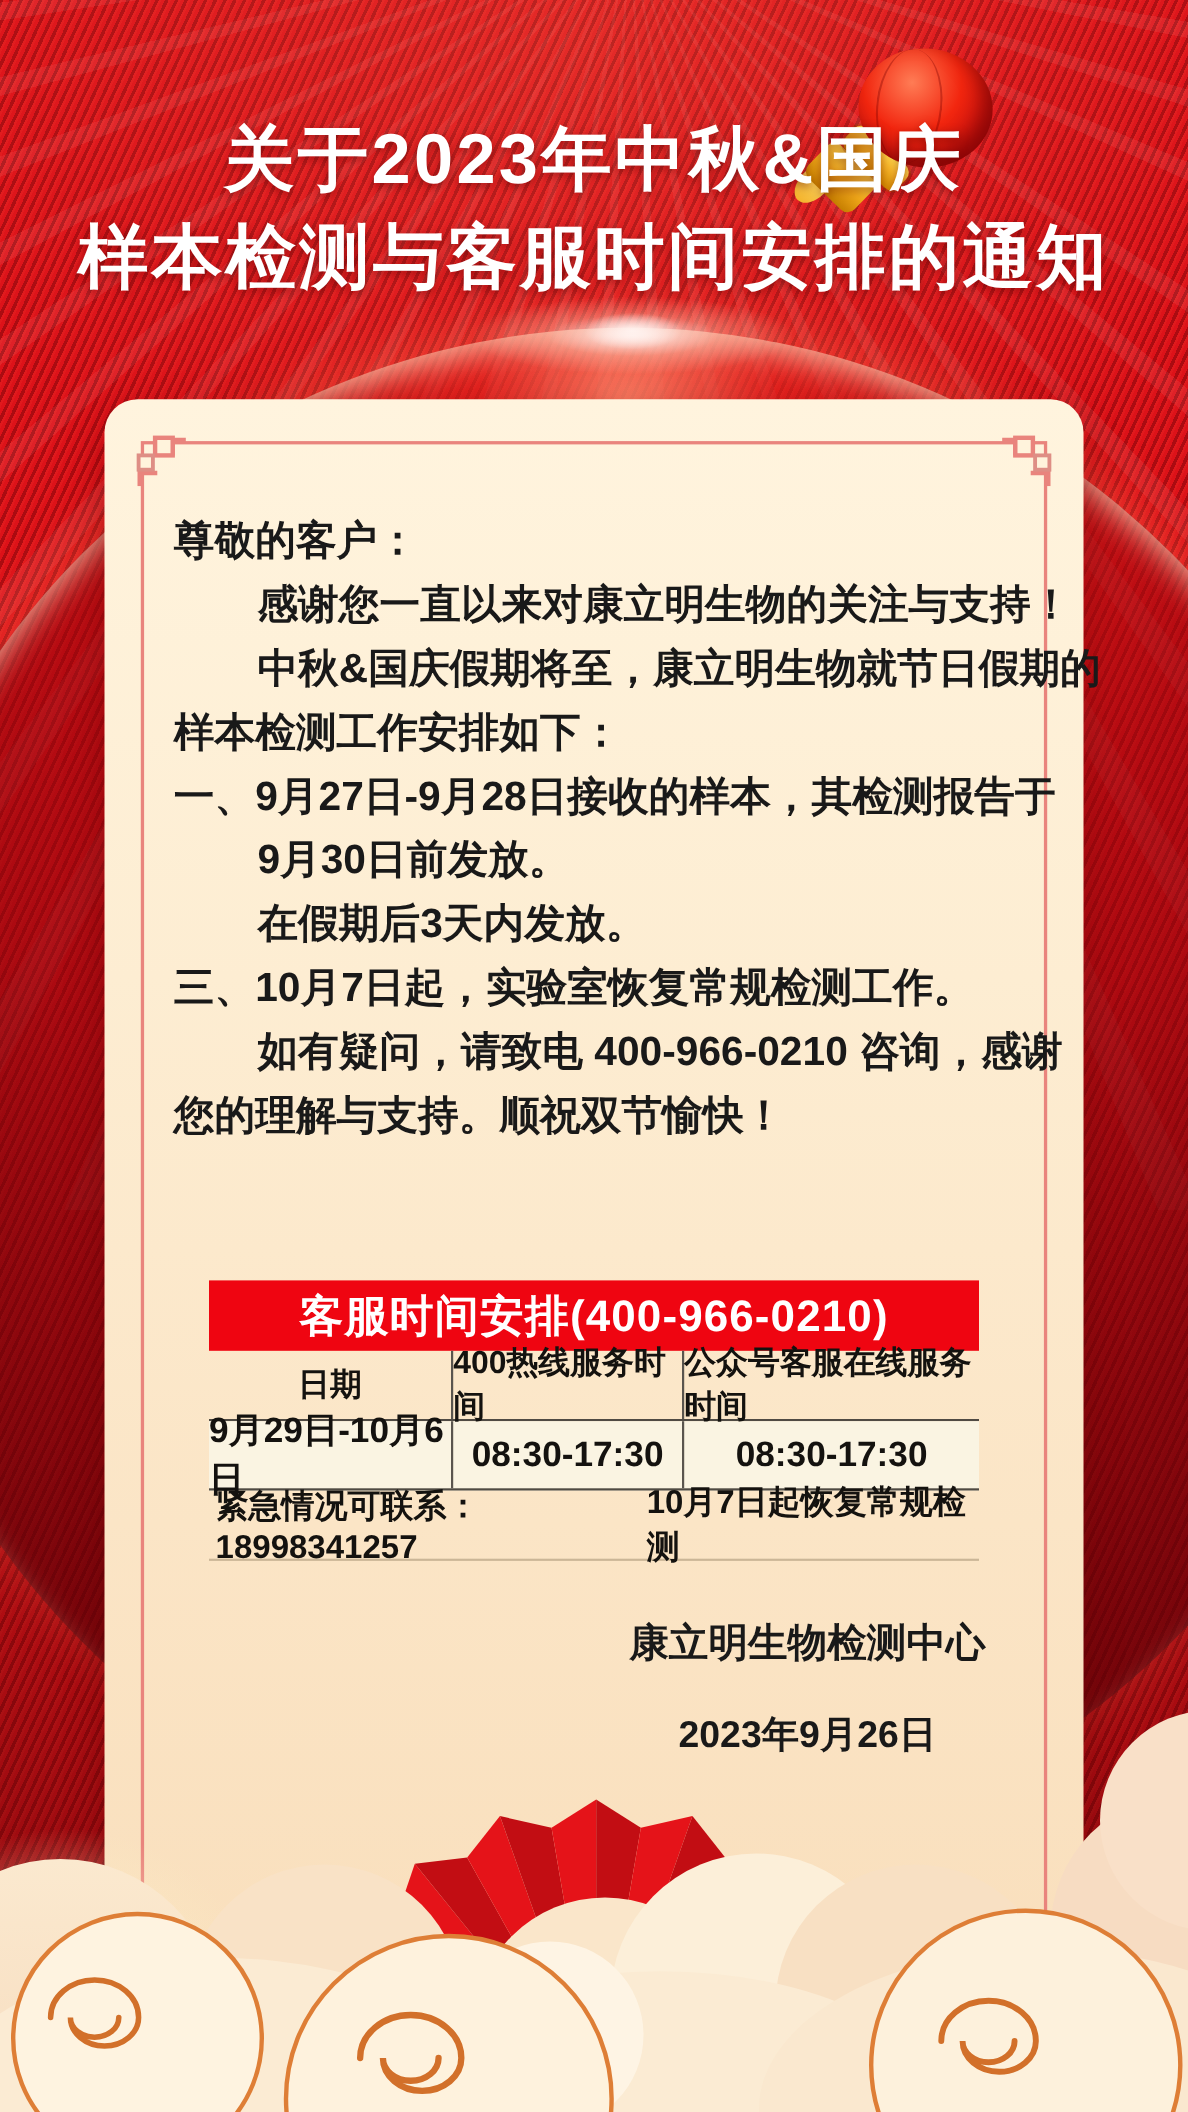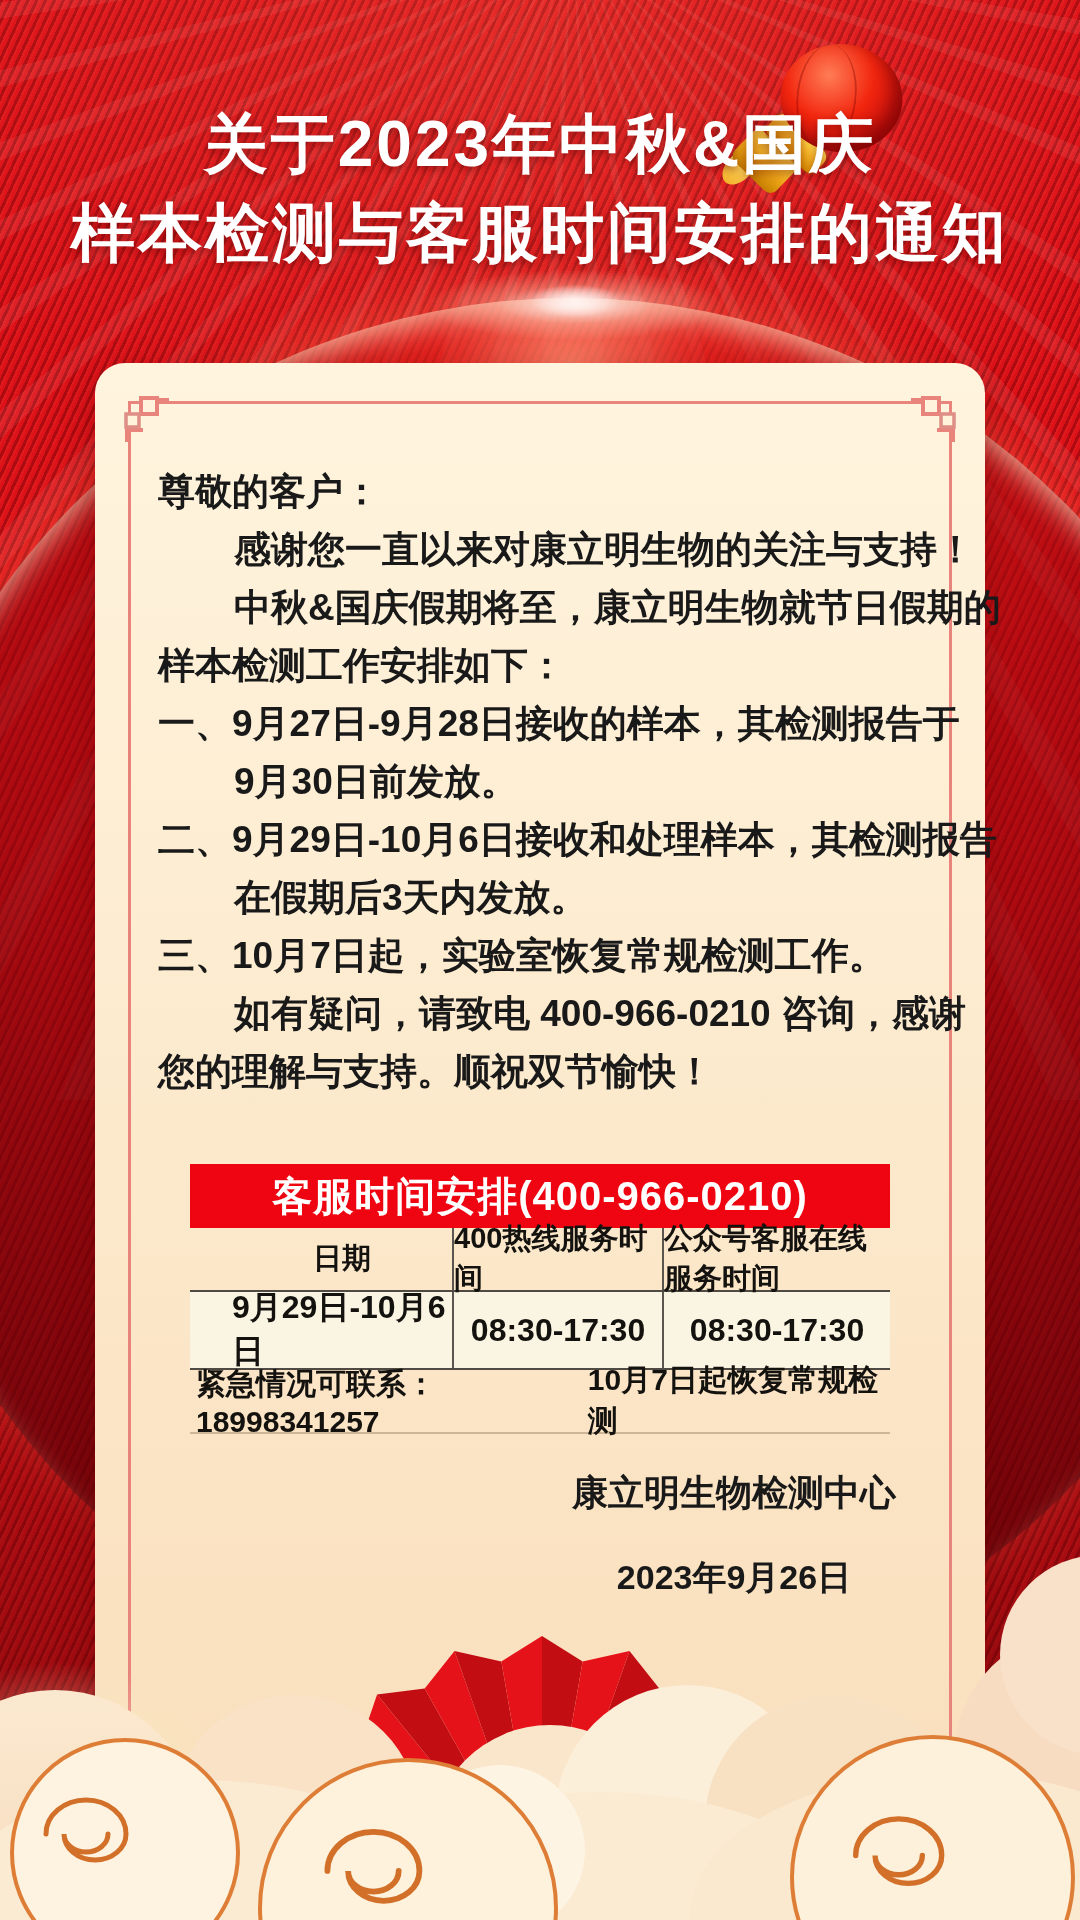--- a/index.html
+++ b/index.html
@@ -66,23 +66,23 @@
   .nline{font-size:37px;font-weight:bold;color:#191919;height:58px;line-height:58px;
     white-space:nowrap;}
   .ind2{padding-left:76px;}
 
   
   .table{position:absolute;left:95px;top:801px;width:700px;}
   .tbar{height:64px;background:#EF0511;color:#ffffff;display:flex;align-items:center;
     justify-content:center;font-size:40px;font-weight:bold;letter-spacing:1px;text-align:right;}
   .thead,.trow{display:flex;align-items:stretch;}
   .thead{height:64px;border-bottom:2px solid #4F4A43;}
-  .trow{height:78px;background:#FAF4E2;border-bottom:2px solid #4F4A43;}
+  .trow{height:63px;background:#FAF4E2;border-bottom:2px solid #4F4A43;}
   .cell{display:flex;align-items:center;justify-content:center;color:#14120F;}
-  .c0{width:220px;margin-left:42px;} .c1{width:212px;border-left:2px solid #5A554E;border-right:2px solid #5A554E;}
+  .c0{width:220px;} .c1{width:212px;border-left:2px solid #5A554E;border-right:2px solid #5A554E;}
   .c2{flex:1;}
   .thead .cell{font-size:29px;font-weight:bold;}
   .trow  .cell{font-size:32px;font-weight:bold;}
   .tfoot{height:64px;display:flex;align-items:center;justify-content:space-between;
     font-size:30px;font-weight:bold;color:#14120F;border-bottom:2px solid #CBB697;
     padding:12px 6px;}
 
   
   .sig{position:absolute;right:89px;top:1108px;text-align:center;color:#191919;}
   .sig-company{font-size:36px;font-weight:bold;line-height:44px;}
@@ -151,21 +151,20 @@
       </svg>
     </div>
 
     <div class="notice">
       <div class="nline">尊敬的客户：</div>
       <div class="nline ind2">感谢您一直以来对康立明生物的关注与支持！</div>
       <div class="nline ind2">中秋&amp;国庆假期将至，康立明生物就节日假期的</div>
       <div class="nline">样本检测工作安排如下：</div>
       <div class="nline">一、9月27日-9月28日接收的样本，其检测报告于</div>
       <div class="nline ind2">9月30日前发放。</div>
-      <div class="nline">二、9月29日-10月6日接收和处理样本，其检测报告</div>
       <div class="nline ind2">在假期后3天内发放。</div>
       <div class="nline">三、10月7日起，实验室恢复常规检测工作。</div>
       <div class="nline ind2">如有疑问，请致电 400-966-0210 咨询，感谢</div>
       <div class="nline">您的理解与支持。顺祝双节愉快！</div>
     </div>
 
     <div class="table">
       <div class="tbar">客服时间安排(400-966-0210)</div>
       <div class="thead">
         <div class="cell c0">日期</div>

